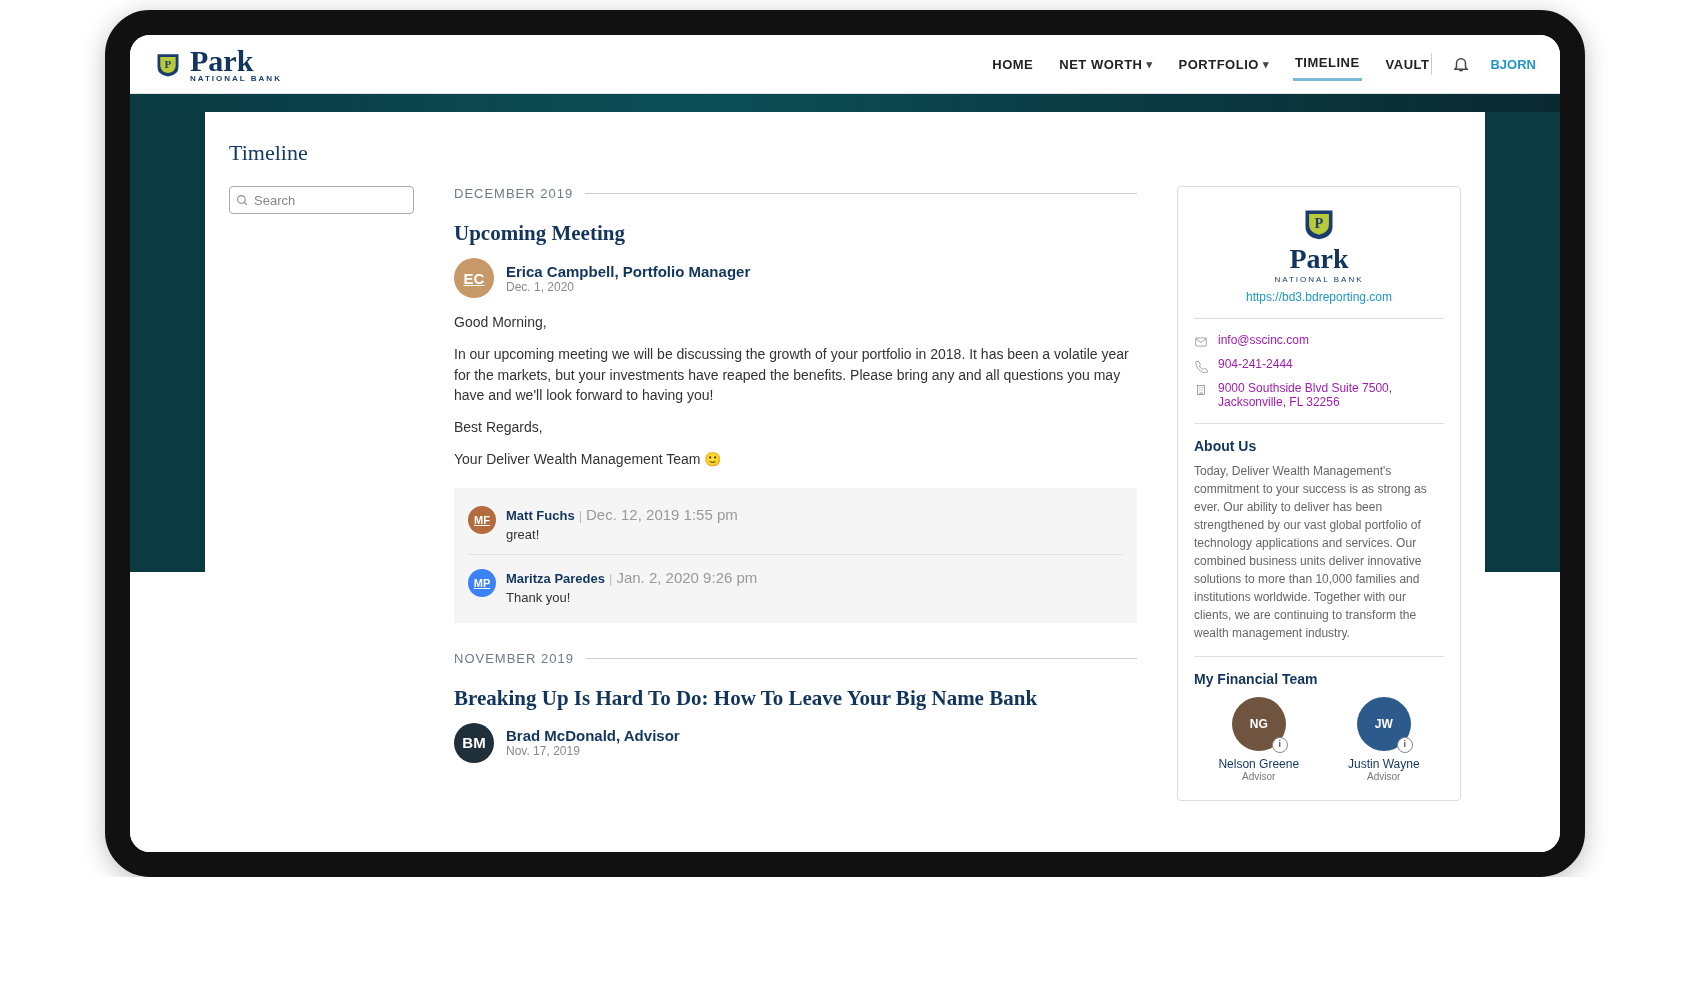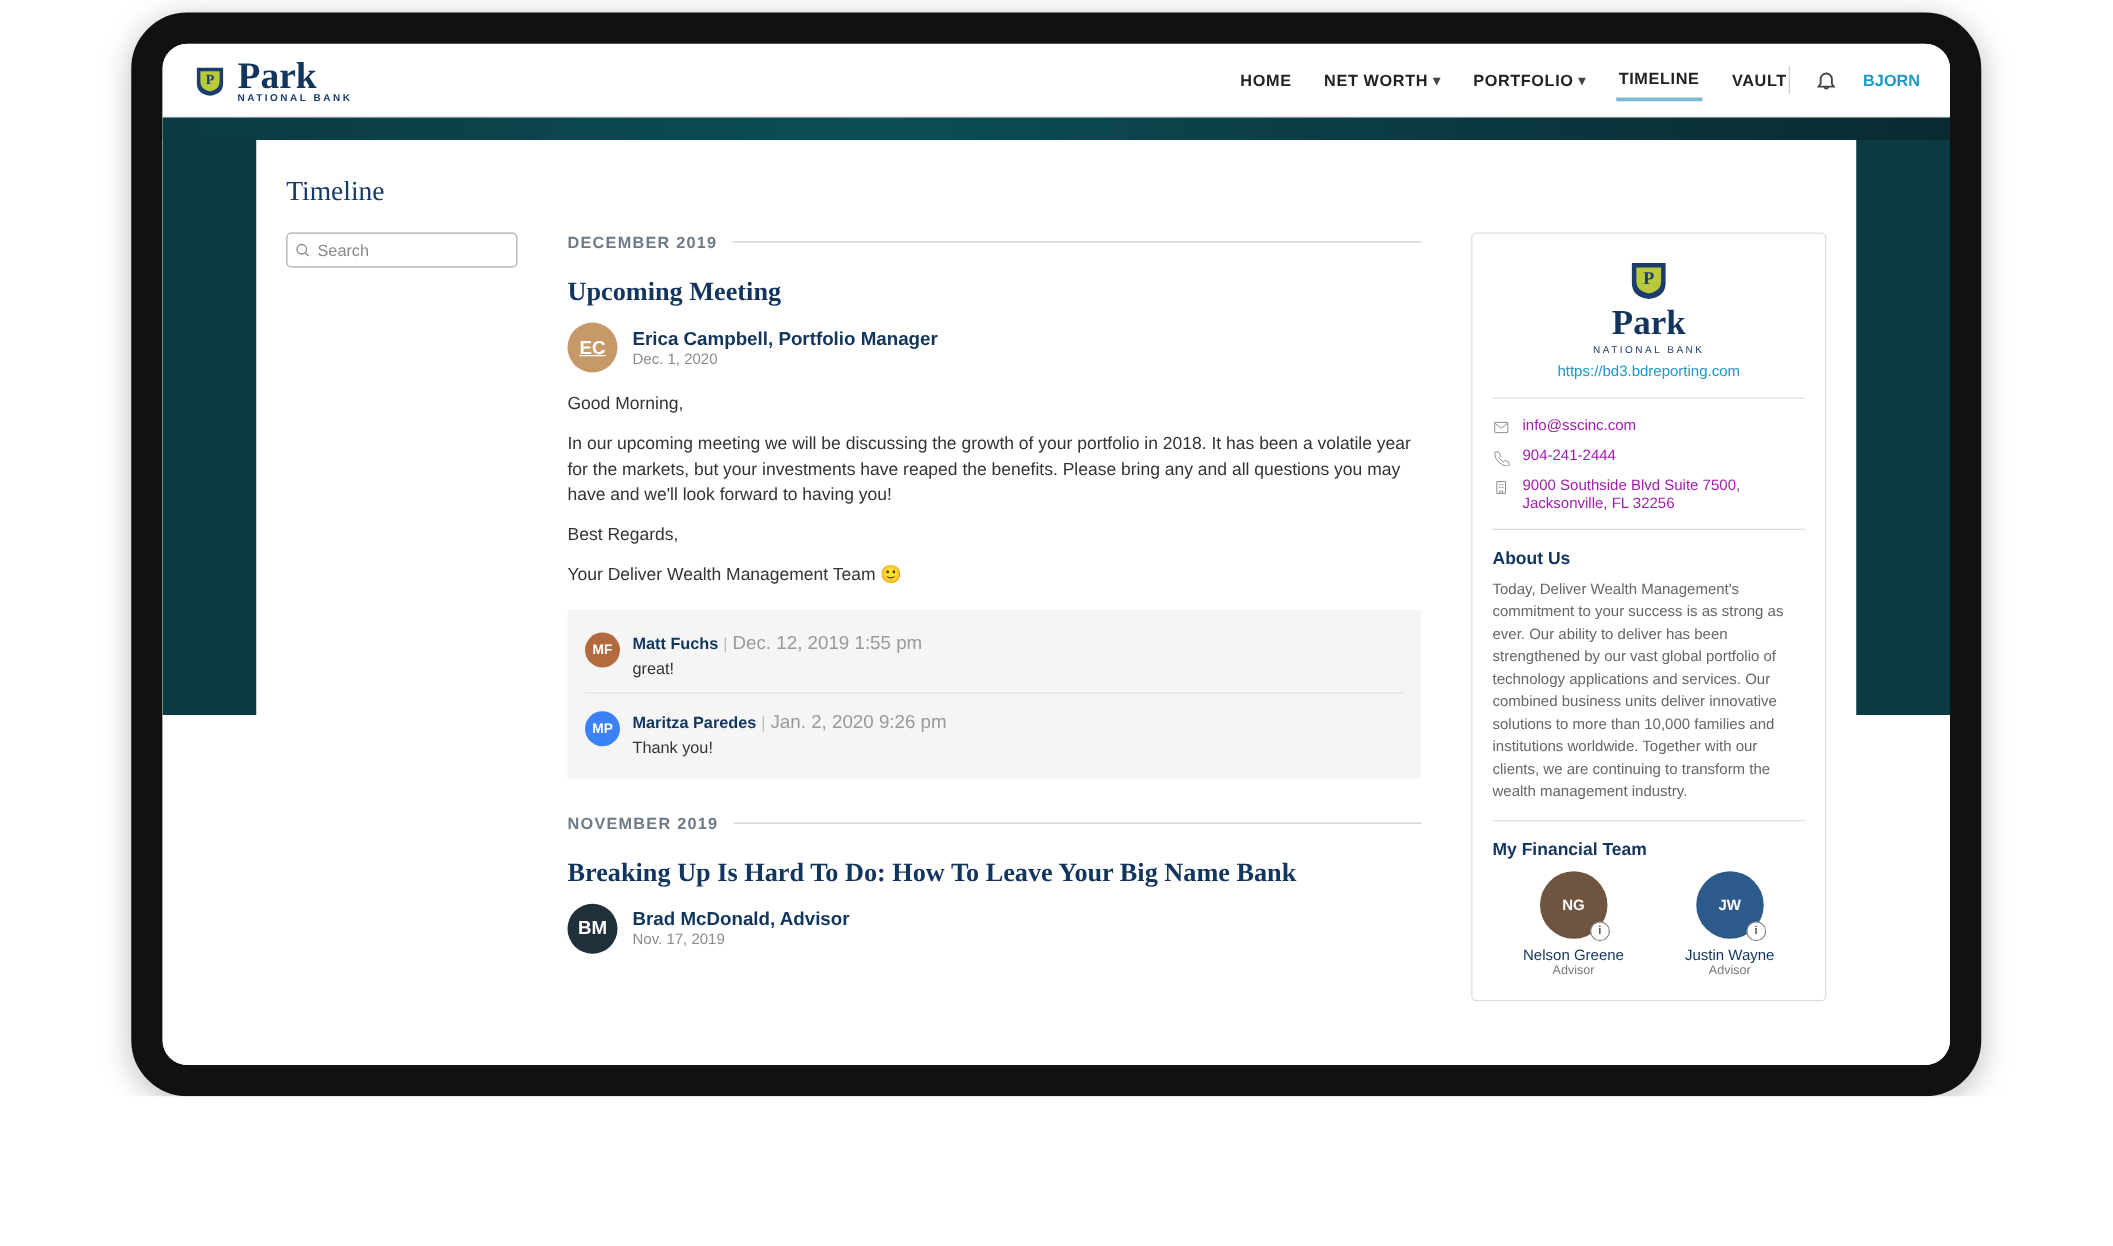--- a/index.html
+++ b/index.html
@@ -23,33 +23,33 @@
   
   .hero{height:18px;background:linear-gradient(90deg,#0b3a42 0%,#0c4e56 40%,#0b3a42 70%,#0a2a30 100%);}
   
   .page-bg{background:linear-gradient(#0b3a42,#0b3a42) no-repeat, linear-gradient(#fff,#fff);background-size:100% 460px,100% 100%;height:740px;display:flex;justify-content:center;}
   .panel{width:1280px;background:#fff;margin-top:0;padding:18px 0 0 0;}
   .page-title{font-family:Georgia,serif;font-size:22px;color:#153a63;margin:10px 0 20px 24px;}
   .layout{display:flex;gap:40px;padding:0 24px;}
   .left{width:185px;}
   .search{display:flex;align-items:center;border:1px solid #aaa;border-radius:4px;height:26px;padding:0 6px;gap:5px;font-size:13px;color:#888;}
   .main{flex:1;}
-  .section-label{display:flex;align-items:center;gap:12px;color:#6d7a88;font-size:13px;font-weight:700;letter-spacing:1px;margin-bottom:20px;}
+  .section-label{display:flex;align-items:center;gap:12px;color:#6d7a88;font-size:13px;font-weight:400;letter-spacing:1px;margin-bottom:20px;}
   .section-label .line{flex:1;height:1px;background:#ccc;}
   .post-title{font-family:Georgia,serif;font-size:21px;color:#12355e;margin:0 0 12px 0;}
   .author{display:flex;align-items:center;gap:12px;margin-bottom:14px;}
   .avatar{width:40px;height:40px;border-radius:50%;display:flex;align-items:center;justify-content:center;font-weight:700;color:#fff;font-size:15px;}
   .author-name{font-weight:600;font-size:15px;color:#12355e;}
   .author-date{font-size:12px;color:#8a8a8a;}
   .post-body{font-size:14px;color:#333;line-height:1.45;}
   .post-body p{margin:0 0 12px 0;}
   .replies{background:#f5f5f5;padding:12px 14px;margin:18px 0 28px 0;}
   .reply{display:flex;gap:10px;padding:6px 0;}
   .reply + .reply{border-top:1px solid #e2e2e2;margin-top:6px;padding-top:14px;}
-  .avatar-sm{width:28px;height:28px;border-radius:50%;display:flex;align-items:center;justify-content:center;font-weight:700;color:#fff;font-size:11px;}
+  .avatar-sm{width:28px;height:28px;border-radius:50%;display:flex;align-items:center;justify-content:center;font-weight:700;color:#fff;font-size:11px;text-decoration:underline;}
   .reply-head{font-size:13px;}
   .reply-name{font-weight:600;color:#12355e;}
   .reply-meta{color:#9a9a9a;font-size:15px;}
   .reply-sep{color:#bbb;margin:0 4px;}
   .reply-body{font-size:13px;color:#333;margin-top:4px;}
   
   .side{width:250px;border:1px solid #ddd;border-radius:4px;padding:18px 16px;font-size:12px;color:#444;}
   .side-logo{text-align:center;}
   .side-link{color:#1f97c7;font-size:12px;}
   .side hr{border:none;border-top:1px solid #ddd;margin:14px 0;}

